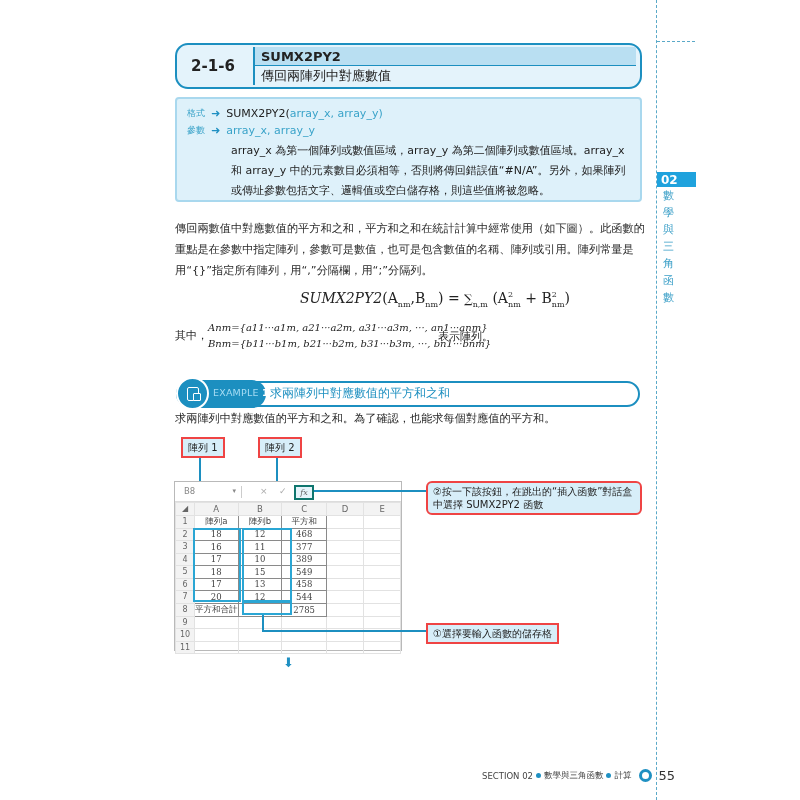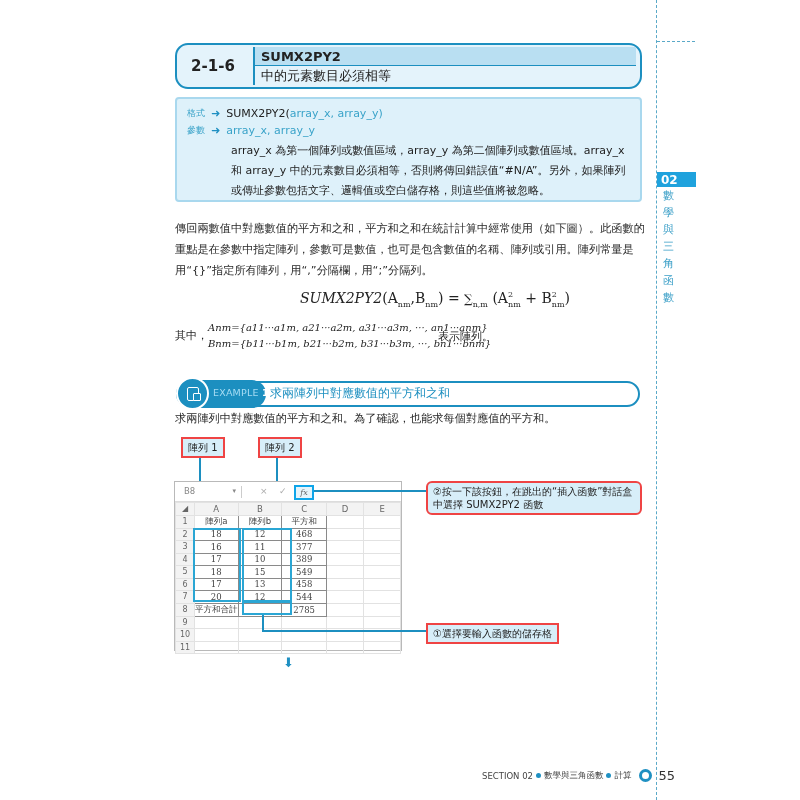--- a/index.html
+++ b/index.html
@@ -55,21 +55,21 @@
   .line-h, .line-v { position: absolute; background: #1c8fc0; }
 
   
   .sheet { position: absolute; left: 174px; top: 481px; width: 228px; height: 170px; border: 1px solid #b9b9b9; background: #fff; font-size: 8.5px; color: #555; }
   .fbar { position: absolute; left: 0; top: 0; width: 100%; height: 20px; background: #fff; border-bottom: 1px solid #dcdcdc; }
   .namebox { position: absolute; left: 6px; top: 3px; width: 58px; height: 13px; color: #888; padding-left: 3px; line-height: 13px; }
   .namebox .dd { position: absolute; right: 3px; top: 0; color: #888; font-size: 7px; }
   .fsep { position: absolute; left: 66px; top: 4px; height: 12px; border-left: 1px solid #ccc; }
   .fx-cancel { position: absolute; left: 85px; top: 4px; color: #aaa; font-size: 9px; }
   .fx-ok { position: absolute; left: 104px; top: 4px; color: #aaa; font-size: 9px; }
-  .fx-btn { position: absolute; left: 119px; top: 3px; width: 20px; height: 15px; border: 2px solid #0ea5e9; background: #e6f4fb; font-family: "DejaVu Serif", serif; font-style: italic; color: #666; font-size: 8px; text-align: center; line-height: 11px; }
+  .fx-btn { position: absolute; left: 119px; top: 3px; width: 20px; height: 15px; border: 2px solid #0f766e; background: #e6f4fb; font-family: "DejaVu Serif", serif; font-style: italic; color: #666; font-size: 8px; text-align: center; line-height: 11px; }
   .grid { position: absolute; left: 0; top: 20px; border-collapse: collapse; }
   .grid td { border: 1px solid #e2e2e2; height: 12.5px; padding: 0; text-align: center; font-size: 8.5px; color: #444; }
   .grid td.rh { width: 20px; background: #f3f3f3; color: #666; font-size: 8px; }
   .grid tr.ch td { background: #f3f3f3; color: #666; }
   .grid td.col { width: 48px; }
   .grid td.cold { width: 41px; }
   .grid td.data { border: 1px solid #8a8a8a; font-family: "DejaVu Serif", serif; }
   .grid td.hdr { border: 1px solid #8a8a8a; }
   .grid td.selcol { background: #d9d9d9; }
 
@@ -100,21 +100,21 @@
     <span>角</span>
     <span>函</span>
     <span>數</span>
   </div>
 </div>
 
 <div class="title-box">
   <div class="title-num">2-1-6</div>
   <div class="title-right">
     <div class="title-fn">SUMX2PY2</div>
-    <div class="title-sub">中的元素數目必須相等</div>
+    <div class="title-sub">傳回兩陣列中對應數值</div>
   </div>
 </div>
 
 <div class="syntax-box">
   <div class="syntax-row">
     <span class="syntax-label">格式</span>
     <span class="arrow">➜</span>
     <span class="syntax-fn">SUMX2PY2(</span>
     <span class="syntax-arg">array_x, array_y)</span>
   </div>

